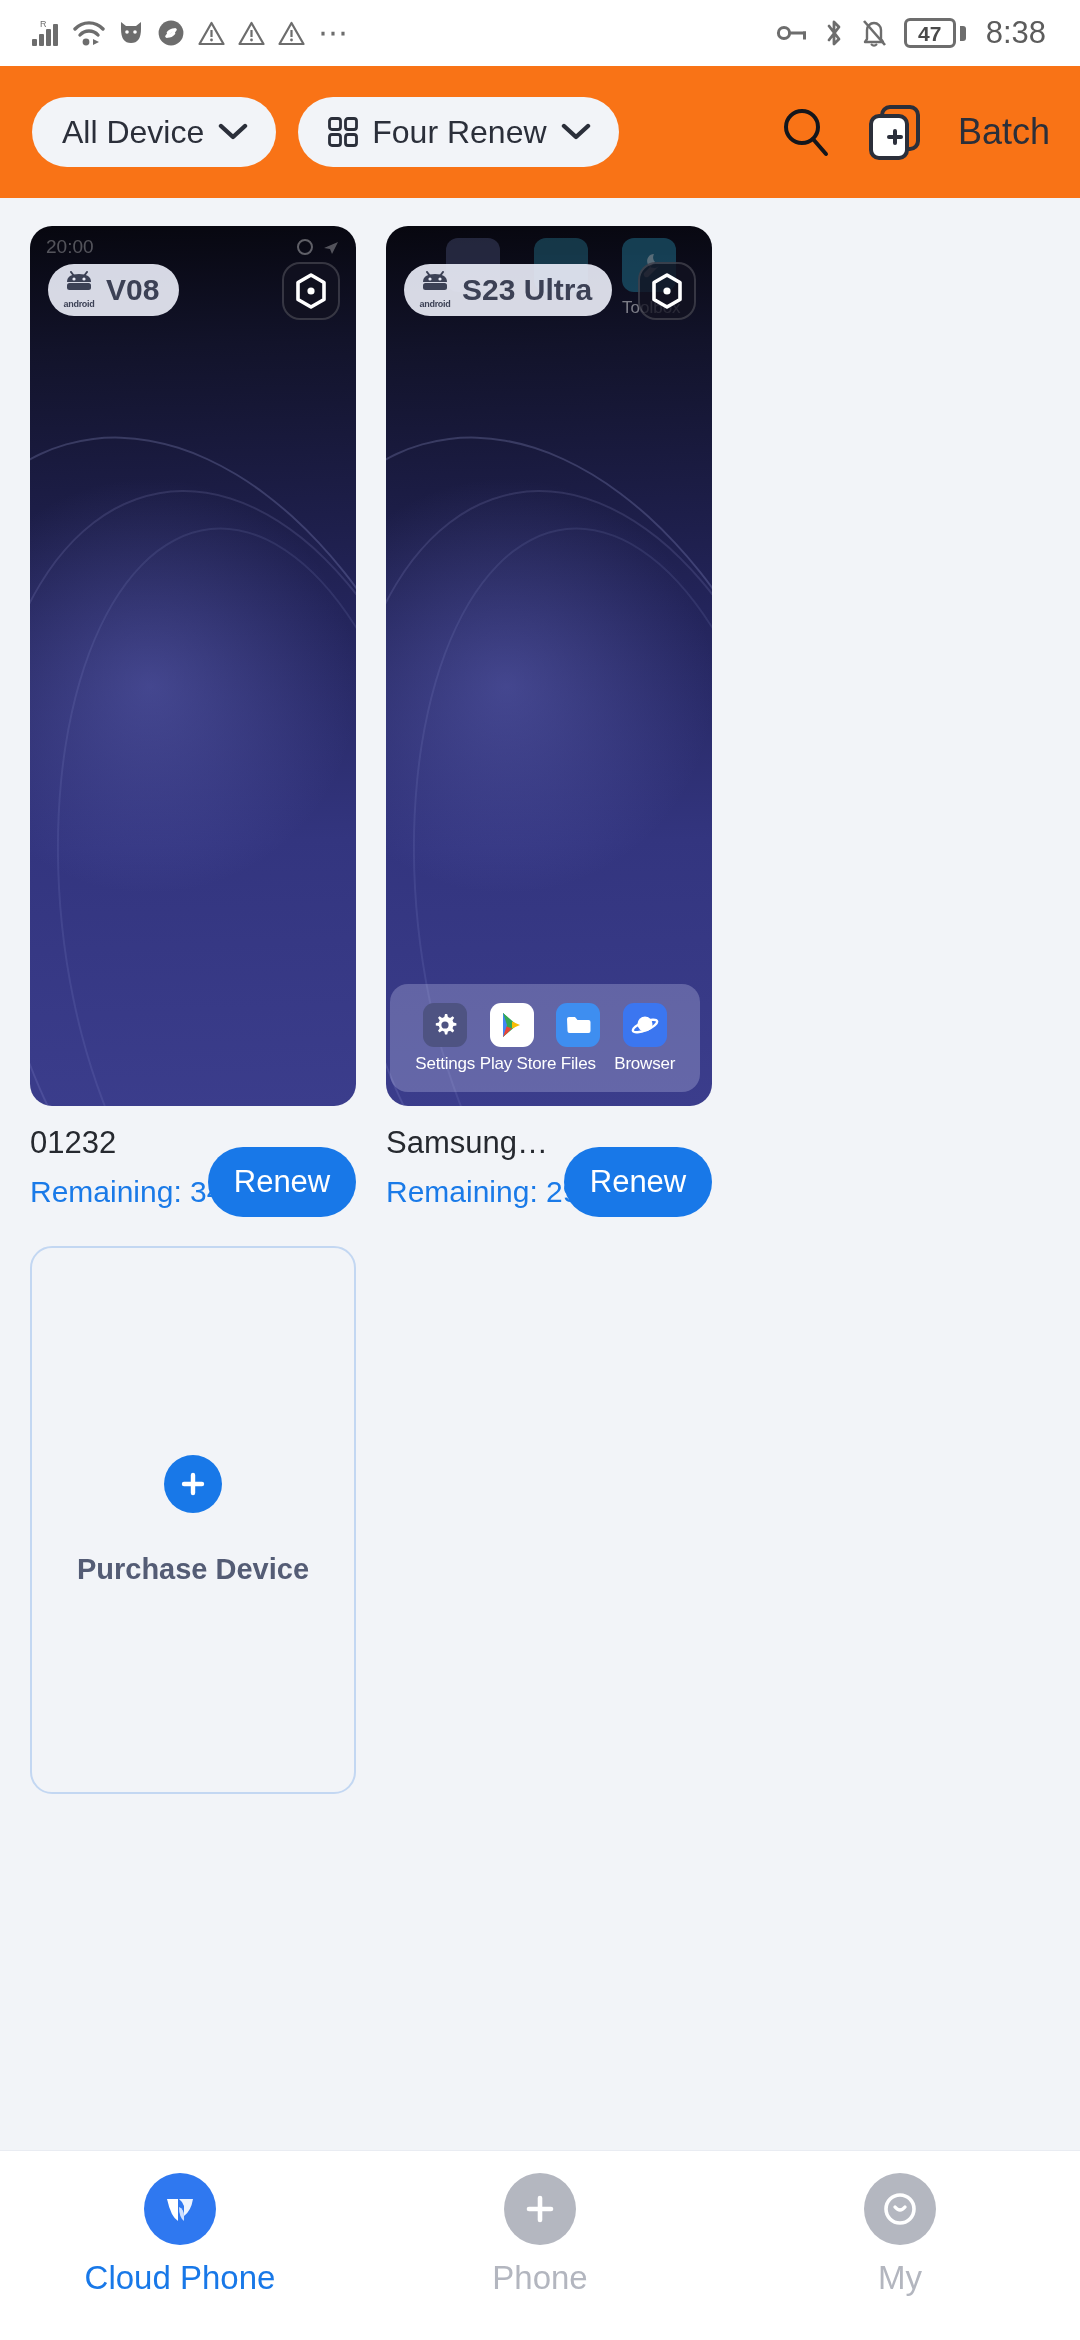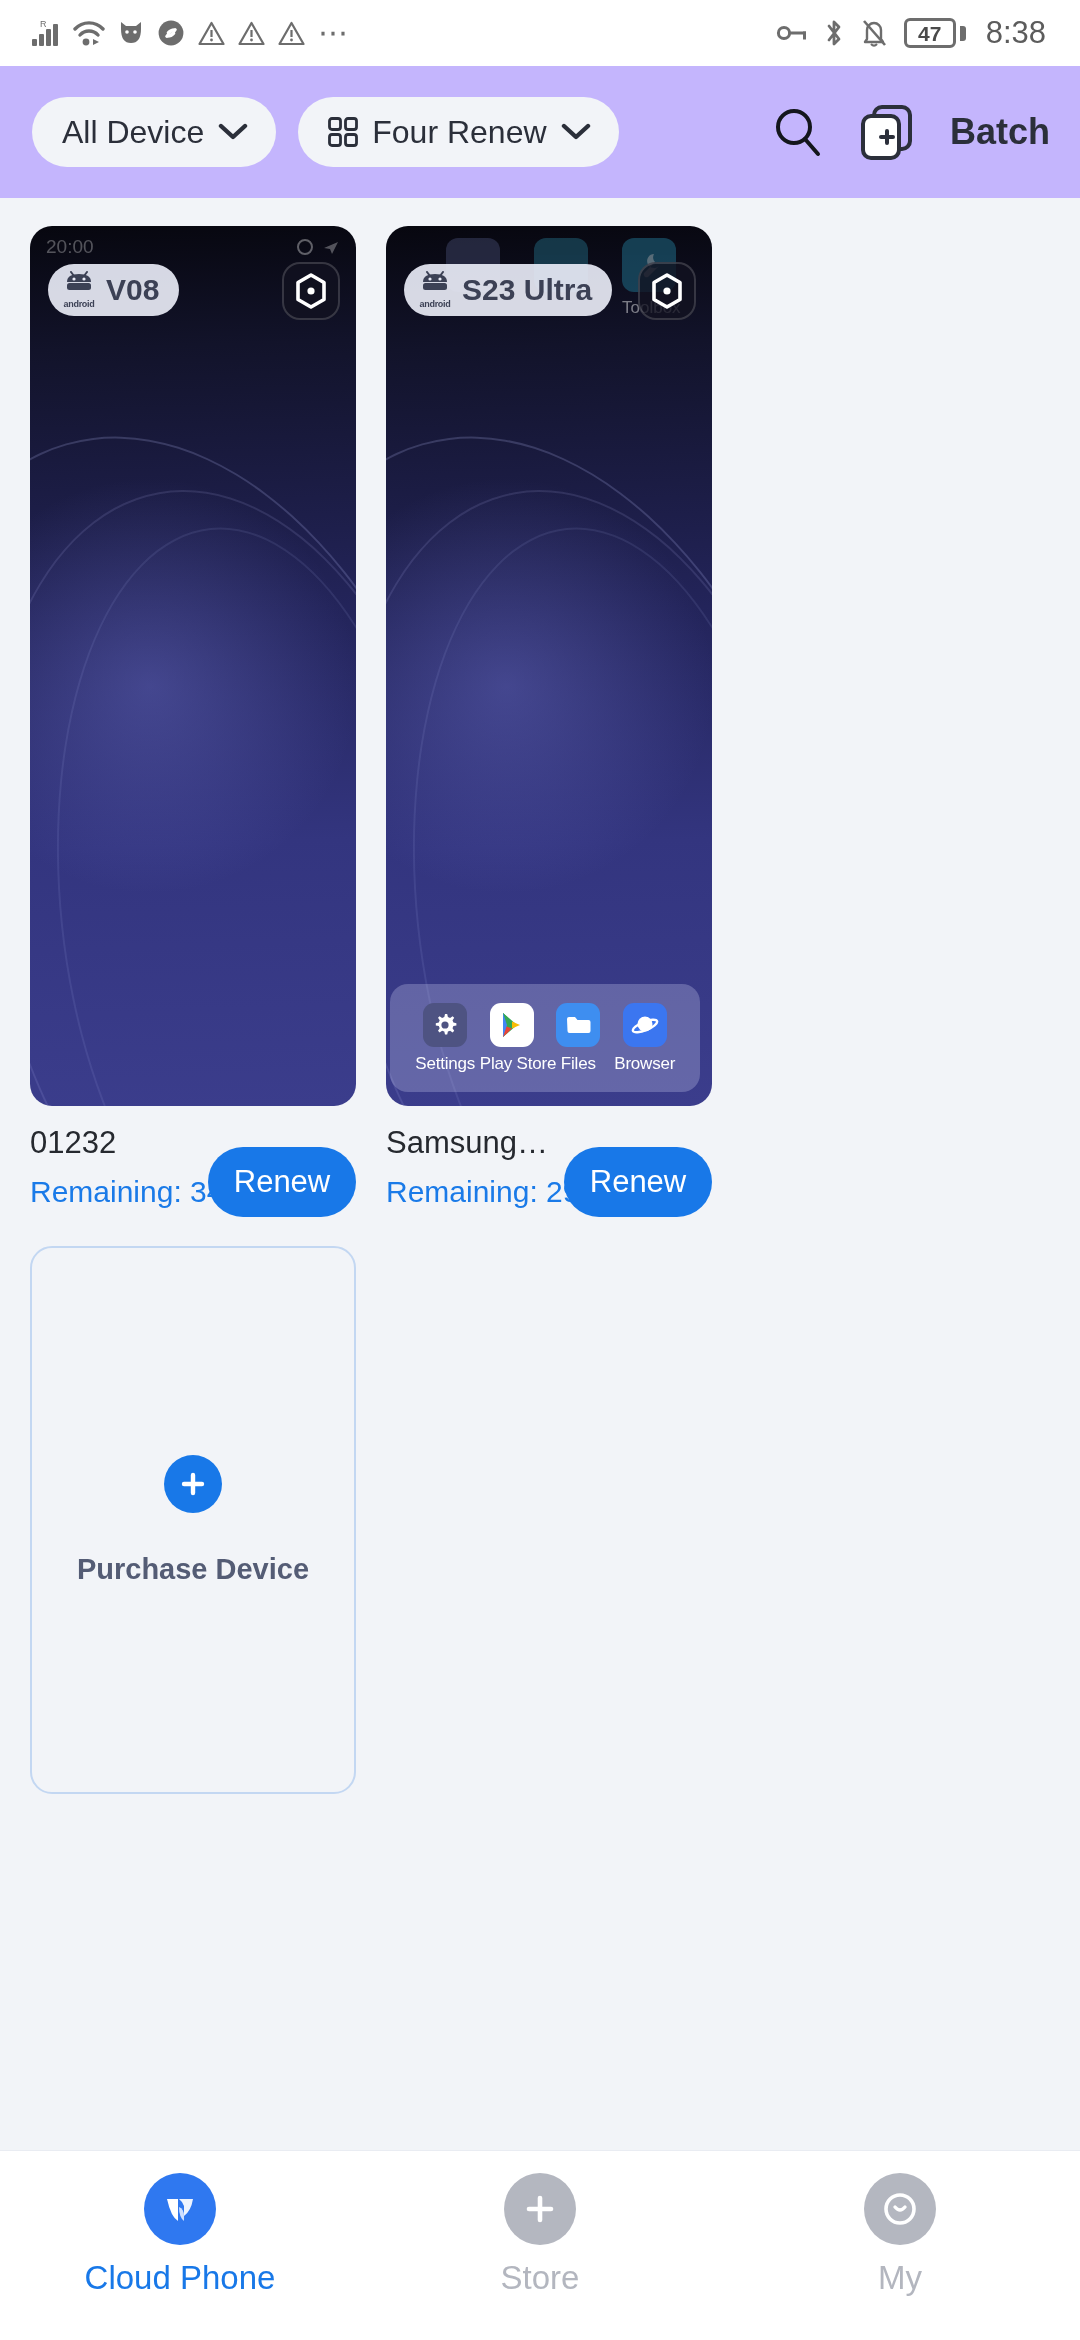--- a/index.html
+++ b/index.html
@@ -38,40 +38,40 @@
     font-size:21px; color:#4a4a4a; font-weight:600; line-height:1;
   }
   .batt-tip {
     width:6px; height:15px; background:#6d6d6d;
     border-radius:0 3px 3px 0; margin-left:4px;
   }
   .dots-ico { font-size:30px; color:#6d6d6d; line-height:10px; letter-spacing:2px; }
 
   
   .toolbar {
-    height:132px; width:100%; background:#c4b5fd;
+    height:132px; width:100%; background:#f97316;
     display:flex; align-items:center; padding:0 30px 0 32px;
   }
   .chip {
     height:70px; border-radius:35px; background:#f2f4f8;
     display:flex; align-items:center; gap:14px;
     padding:0 28px 0 30px; cursor:pointer;
   }
   .chip + .chip { margin-left:22px; }
   .chip-label {
     font-size:32px; color:#2b2f3a; white-space:nowrap;
   }
   .grid-ico { display:flex; }
   .chev { display:flex; }
   .toolbar-right {
     margin-left:auto; display:flex; align-items:center; gap:34px;
   }
   .icon-btn { display:flex; align-items:center; cursor:pointer; }
   .batch-label {
-    font-size:36px; font-weight:bold; color:#2b2f3a; margin-left:2px;
+    font-size:36px; font-weight:normal; color:#2b2f3a; margin-left:2px;
   }
 
   
   .content {
     position:absolute; top:198px; left:0; right:0; bottom:190px;
     background:#f2f4f8;
     padding:28px 30px 0 30px;
     overflow:hidden;
   }
   .grid-wrap { display:flex; flex-wrap:wrap; gap:0 30px; }
@@ -540,21 +540,21 @@
     <div class="nav-label active">Cloud Phone</div>
   </div>
 
   <div class="nav-item">
     <div class="nav-ico-wrap" style="background:#b4b7c0;">
       <svg width="40" height="40" viewBox="0 0 40 40">
         <line x1="20" y1="9" x2="20" y2="31" stroke="#ffffff" stroke-width="4.6" stroke-linecap="round"></line>
         <line x1="9" y1="20" x2="31" y2="20" stroke="#ffffff" stroke-width="4.6" stroke-linecap="round"></line>
       </svg>
     </div>
-    <div class="nav-label inactive">Store</div>
+    <div class="nav-label inactive">Phone</div>
   </div>
 
   <div class="nav-item">
     <div class="nav-ico-wrap" style="background:#b4b7c0;">
       <svg width="46" height="46" viewBox="0 0 46 46">
         <circle cx="23" cy="23" r="14" stroke="#ffffff" stroke-width="3.6" fill="none"></circle>
         <path d="M18 21 Q23 27 28 21" stroke="#ffffff" stroke-width="3.4" fill="none" stroke-linecap="round"></path>
       </svg>
     </div>
     <div class="nav-label inactive">My</div>

